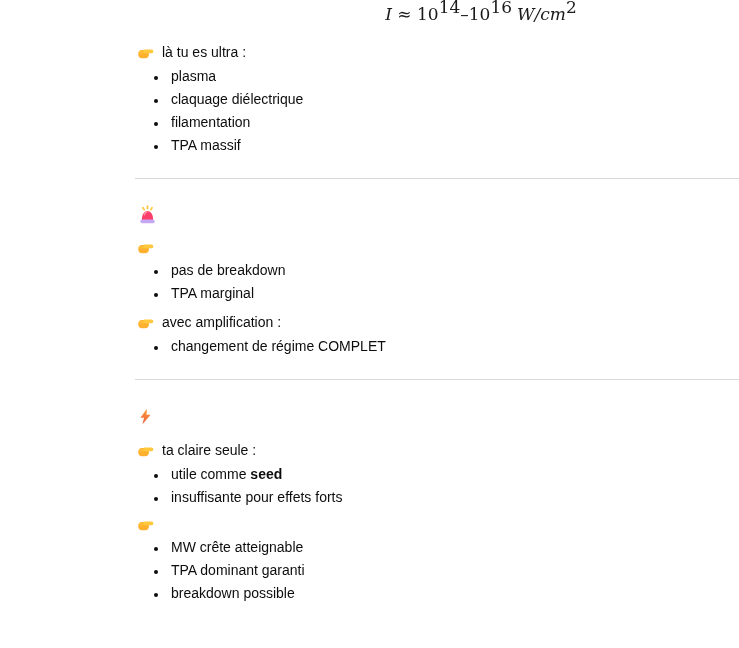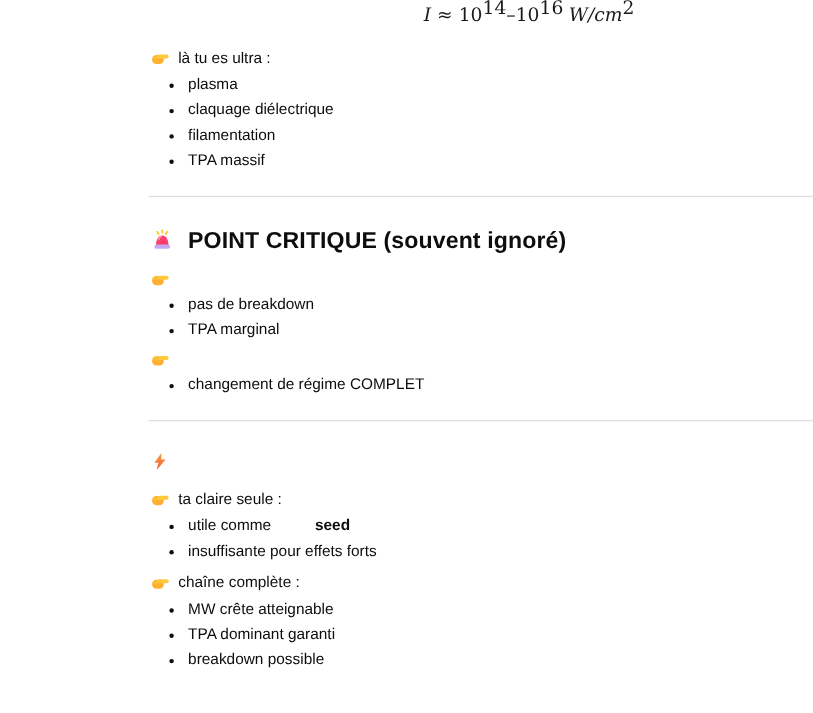--- a/index.html
+++ b/index.html
@@ -72,21 +72,21 @@
     display: flex;
     align-items: center;
     gap: 13px;
     font-size: 21px;
     line-height: 27px;
     font-weight: 700;
     margin: 26px 0 0 2px;
     color: #0d0d0d;
     letter-spacing: 0.1px;
   }
-  strong { font-weight: 700; margin-left: 36px; }
+  strong { font-weight: 700; }
 </style>
 </head>
 <body>
 
 <div class="doc">
 
   <div class="formula">
     <span class="it">I</span>
     <span> </span><span>≈</span><span> </span><span>10</span><sup>14</sup><span>–</span><span>10</span><sup>16</sup><span class="sp"></span><span class="it">W/cm</span><sup>2</sup>
   </div>
@@ -113,21 +113,20 @@
 
   <h2 class="section-title">
     <span class="emoji">
       <svg width="21" height="21" viewBox="0 0 20 20" aria-hidden="true">
         <path d="M10 1.2v2.1 M5.7 2.6l1.1 1.8 M14.3 2.6l-1.1 1.8" stroke="#FFC83D" stroke-width="1.7" stroke-linecap="round" fill="none"></path>
         <path d="M4.6 14.2c0-5 2.2-8.4 5.4-8.4s5.4 3.4 5.4 8.4z" fill="#FB3E6C"></path>
         <path d="M7 9.2c.5-1.6 1.4-2.5 2.4-2.5" stroke="#FF8FA6" stroke-width="1.4" stroke-linecap="round" fill="none"></path>
         <rect x="3.2" y="13.7" width="13.6" height="3.6" rx="1.8" fill="#C6A7F2"></rect>
       </svg>
     </span>
-    <span>POINT CRITIQUE (souvent ignoré)</span>
   </h2>
 
   <p class="pointer after-h2">
     <span class="emoji">
       <svg width="17" height="17" viewBox="0 0 20 20" aria-hidden="true">
         <rect x="1.5" y="7" width="12.5" height="9.8" rx="4.6" fill="#FFB02E"></rect>
         <rect x="7" y="6.6" width="12.2" height="4.3" rx="2.15" fill="#FFC83D"></rect>
         <rect x="2.2" y="8.2" width="6" height="3.4" rx="1.7" fill="#FFC83D" opacity="0.55"></rect>
       </svg>
     </span>
@@ -139,20 +138,21 @@
   </ul>
 
   <p class="pointer tight">
     <span class="emoji">
       <svg width="17" height="17" viewBox="0 0 20 20" aria-hidden="true">
         <rect x="1.5" y="7" width="12.5" height="9.8" rx="4.6" fill="#FFB02E"></rect>
         <rect x="7" y="6.6" width="12.2" height="4.3" rx="2.15" fill="#FFC83D"></rect>
         <rect x="2.2" y="8.2" width="6" height="3.4" rx="1.7" fill="#FFC83D" opacity="0.55"></rect>
       </svg>
     </span>
+    <span>avec amplification :</span>
   </p>
 
   <ul class="bullets">
     <li>changement de régime COMPLET</li>
   </ul>
 
   <hr class="divider">
 
   <h2 class="section-title">
     <span class="emoji">
@@ -185,21 +185,20 @@
   </ul>
 
   <p class="pointer tight">
     <span class="emoji">
       <svg width="17" height="17" viewBox="0 0 20 20" aria-hidden="true">
         <rect x="1.5" y="7" width="12.5" height="9.8" rx="4.6" fill="#FFB02E"></rect>
         <rect x="7" y="6.6" width="12.2" height="4.3" rx="2.15" fill="#FFC83D"></rect>
         <rect x="2.2" y="8.2" width="6" height="3.4" rx="1.7" fill="#FFC83D" opacity="0.55"></rect>
       </svg>
     </span>
-    <span>chaîne complète :</span>
   </p>
 
   <ul class="bullets">
     <li>MW crête atteignable</li>
     <li>TPA dominant garanti</li>
     <li>breakdown possible</li>
   </ul>
 
 </div>
 

